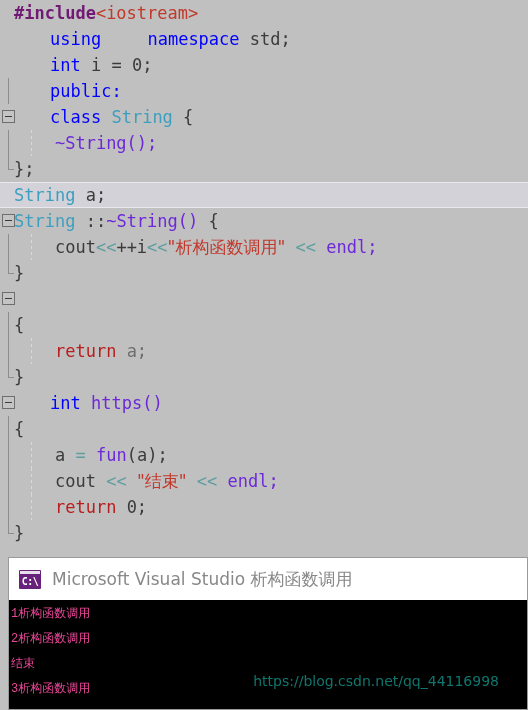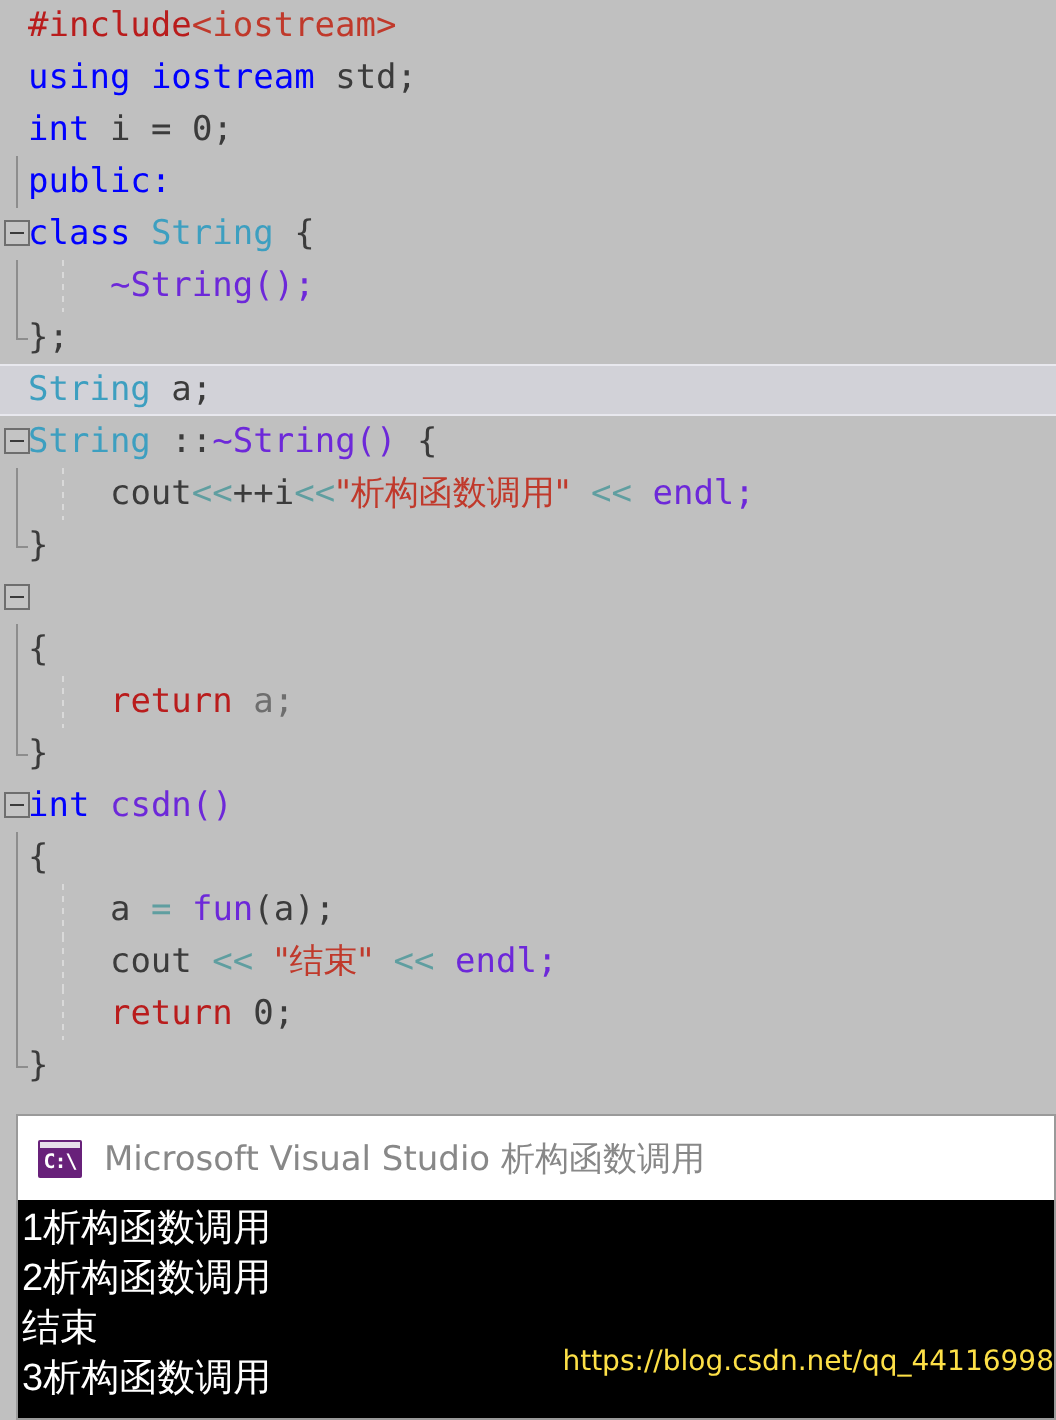--- a/index.html
+++ b/index.html
@@ -98,27 +98,27 @@
   .indent-guide {
     position: absolute;
     left: 31px;
     top: 0;
     width: 1px;
     height: 26px;
     background: repeating-linear-gradient(to bottom, #d9d9d9 0 3px, transparent 3px 6px);
   }
 
   
-  .kw      { color: #0000ff; }
+  .kw      { color: #0000ff; margin-left: 36px; }
   .type    { color: #3d9fc0; }
   .fn      { color: #6d28d9; }
   .str     { color: #c0392b; }
   .op      { color: #5f9ea0; }
   .ret     { color: #b91c1c; }
-  .pre     { color: #b91c1c; }
+  .pre     { color: #701a75; font-weight: bold; }
   .id      { color: #3b3b3b; }
   .var     { color: #6e6e6e; }
   .pp-red  { color: #c0392b; }
   .num     { color: #3b3b3b; }
   .zh      { font-family: "DejaVu Sans", sans-serif; }
 
   
   .divider {
     position: absolute;
     left: 0;
@@ -186,49 +186,49 @@
     white-space: nowrap;
   }
   .console-body {
     position: relative;
     height: 109px;
     background: #000000;
     padding: 2px 0 0 2px;
     box-sizing: border-box;
   }
   .console-line {
-    font-family: Liberation Sans, sans-serif;
-    font-size: 19px;
+    font-family: Liberation Mono, monospace;
+    font-size: 12px;
     line-height: 25px;
-    color: #ffffff;
+    color: #ec4899;
     white-space: pre;
   }
   .watermark {
     position: absolute;
-    right: 0;
+    right: 28px;
     bottom: 20px;
     font-family: "DejaVu Sans", "Liberation Sans", sans-serif;
     font-size: 14px;
-    color: #fde047;
+    color: #0f766e;
     white-space: nowrap;
   }
 </style>
 </head>
 <body>
 
 <div id="root">
 
   <div class="editor">
 
     <div class="code-line">
       <span class="text"><span class="pre">#include</span><span class="pp-red">&lt;iostream&gt;</span></span>
     </div>
 
     <div class="code-line">
-      <span class="text"><span class="kw">using</span> <span class="kw">iostream</span> <span class="id">std;</span></span>
+      <span class="text"><span class="kw">using</span> <span class="kw">namespace</span> <span class="id">std;</span></span>
     </div>
 
     <div class="code-line">
       <span class="text"><span class="kw">int</span> <span class="id">i</span> <span class="id">=</span> <span class="num">0;</span></span>
     </div>
 
     <div class="code-line">
       <span class="gutter-bar"></span>
       <span class="text"><span class="kw">public:</span></span>
     </div>
@@ -284,21 +284,21 @@
       <span class="text">    <span class="ret">return</span> <span class="var">a;</span></span>
     </div>
 
     <div class="code-line">
       <span class="gutter-bar end"></span>
       <span class="text"><span class="id">}</span></span>
     </div>
 
     <div class="code-line">
       <span class="gutter-box"></span>
-      <span class="text"><span class="kw">int</span> <span class="fn">csdn()</span></span>
+      <span class="text"><span class="kw">int</span> <span class="fn">https()</span></span>
     </div>
 
     <div class="code-line">
       <span class="gutter-bar"></span>
       <span class="text"><span class="id">{</span></span>
     </div>
 
     <div class="code-line">
       <span class="gutter-bar"></span>
       <span class="indent-guide"></span>

